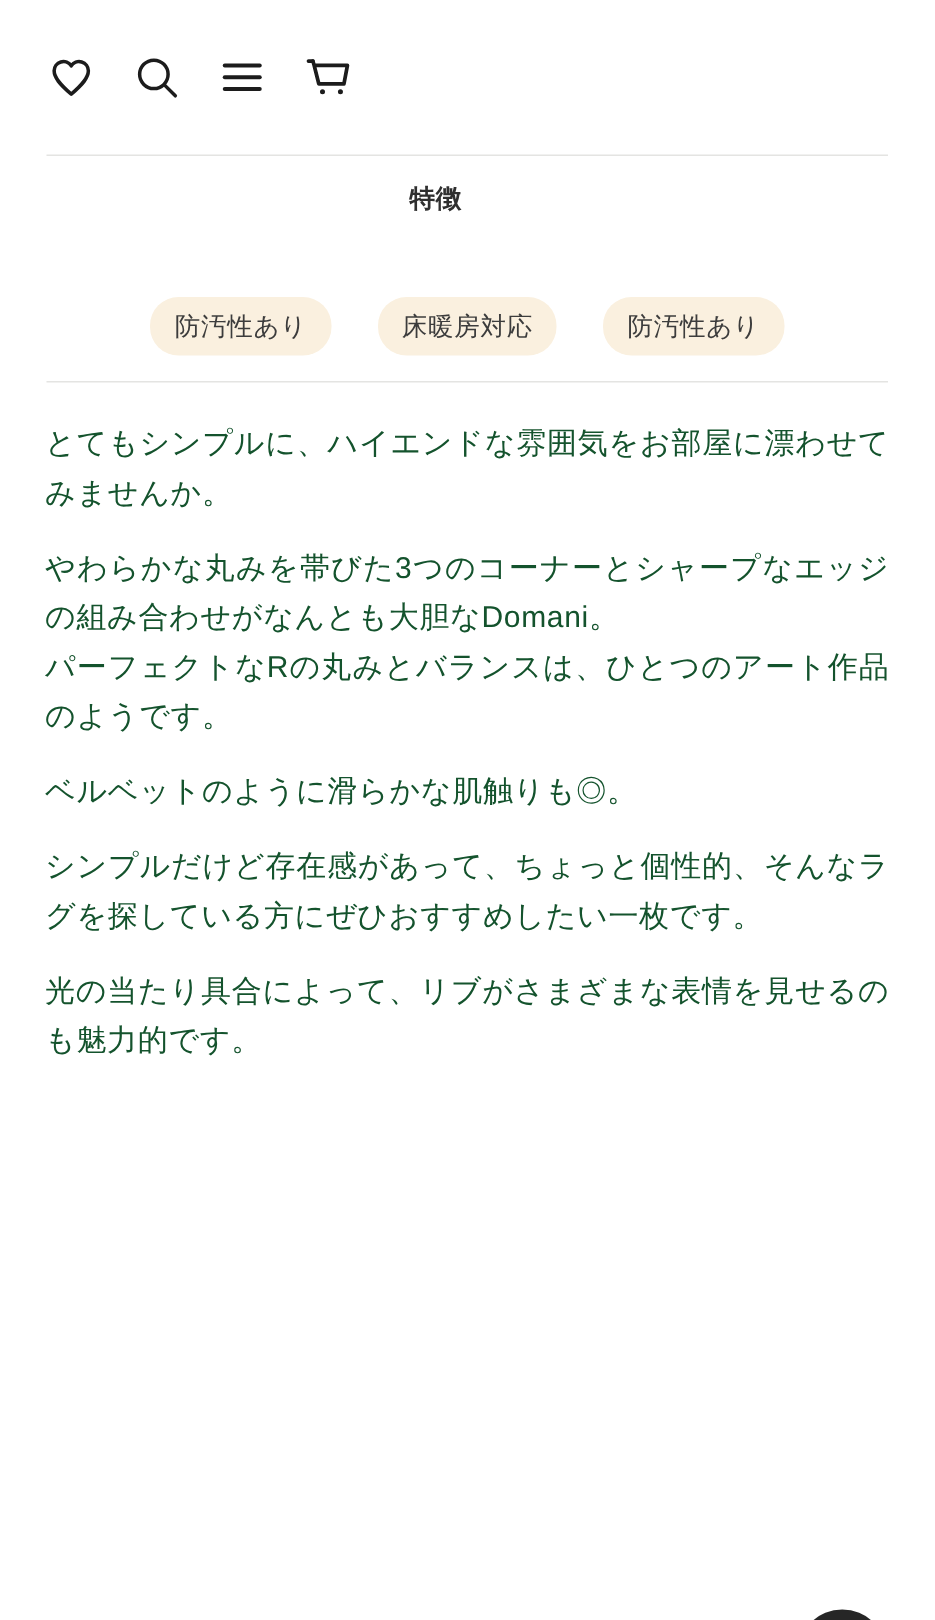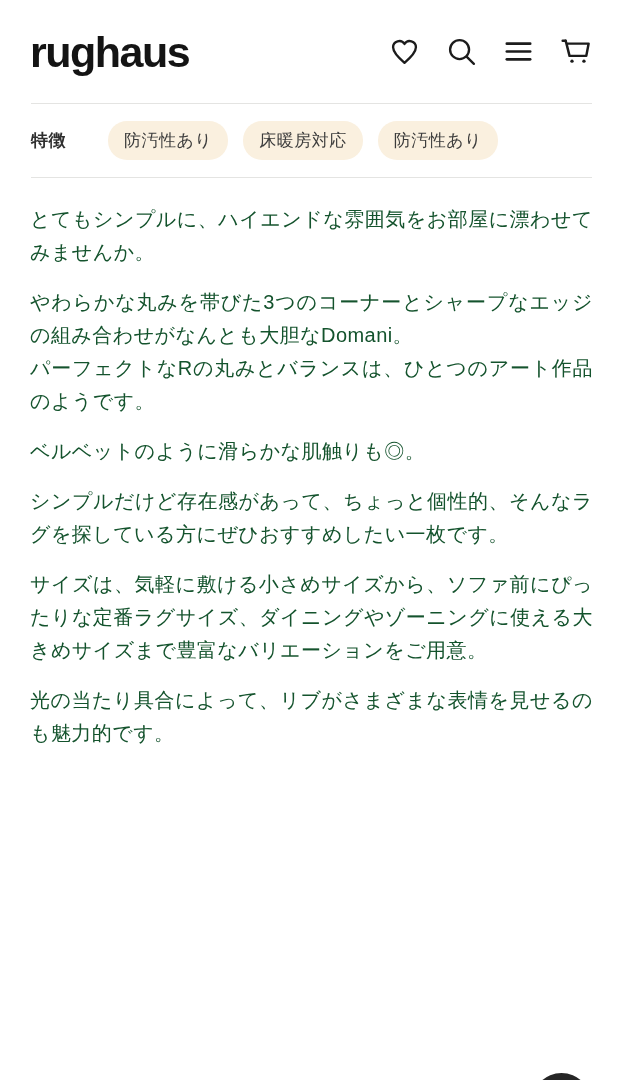--- a/index.html
+++ b/index.html
@@ -49,33 +49,34 @@
     border-top: 1px solid #e4e4e2;
   }
   
   .features-row {
     margin: 0 31px;
     border-bottom: 1px solid #e4e4e2;
     display: flex;
     align-items: center;
     padding: 17px 0;
     min-height: 70px;
+    flex-direction: column;
   }
   .features-label {
     width: 77px;
     flex: 0 0 77px;
     font-size: 17px;
     font-weight: 700;
     color: #2f2f2f;
     letter-spacing: 0.5px;
   }
   .badges {
     display: flex;
     align-items: flex-end;
-    gap: 15px;
+    gap: 31px;
     flex-wrap: wrap;
   }
   .badge {
     background: var(--badge-bg, #faf0df);
     color: #3c3c3c;
     font-size: 17px;
     letter-spacing: 0.5px;
     padding: 8px 16px;
     border-radius: 19px;
     white-space: nowrap;
@@ -104,21 +105,20 @@
     border-radius: 50%;
     background: #262626;
     border: none;
     cursor: pointer;
   }
 </style>
 </head>
 <body>
 
 <header class="header">
-  <div class="logo">rughaus</div>
   <nav class="nav-icons">
     <button class="icon-btn" aria-label="お気に入り">
       <span>
         <svg width="33" height="33" viewBox="0 0 24 24" fill="none" stroke="#1c1c1c" stroke-width="1.7" stroke-linecap="round" stroke-linejoin="round">
           <path d="M12 20.2 C 6.4 15.4 3.7 12.2 3.7 8.9 a 4.5 4.5 0 0 1 8.3 -2.4 a 4.5 4.5 0 0 1 8.3 2.4 c 0 3.3 -2.7 6.5 -8.3 11.3 z"></path>
         </svg>
       </span>
     </button>
     <button class="icon-btn" aria-label="検索">
       <span>
@@ -160,17 +160,16 @@
     <span class="badge">防汚性あり</span>
   </div>
 </div>
 
 <section class="description">
   <p>とてもシンプルに、ハイエンドな雰囲気をお部屋に漂わせてみませんか。</p>
   <p>やわらかな丸みを帯びた3つのコーナーとシャープなエッジの組み合わせがなんとも大胆なDomani。
 パーフェクトなRの丸みとバランスは、ひとつのアート作品のようです。</p>
   <p>ベルベットのように滑らかな肌触りも◎。</p>
   <p>シンプルだけど存在感があって、ちょっと個性的、そんなラグを探している方にぜひおすすめしたい一枚です。</p>
-  <p>サイズは、気軽に敷ける小さめサイズから、ソファ前にぴったりな定番ラグサイズ、ダイニングやゾーニングに使える大きめサイズまで豊富なバリエーションをご用意。</p>
   <p>光の当たり具合によって、リブがさまざまな表情を見せるのも魅力的です。</p>
 </section>
 
 <button class="floating-btn"></button>
 
 </body></html>

